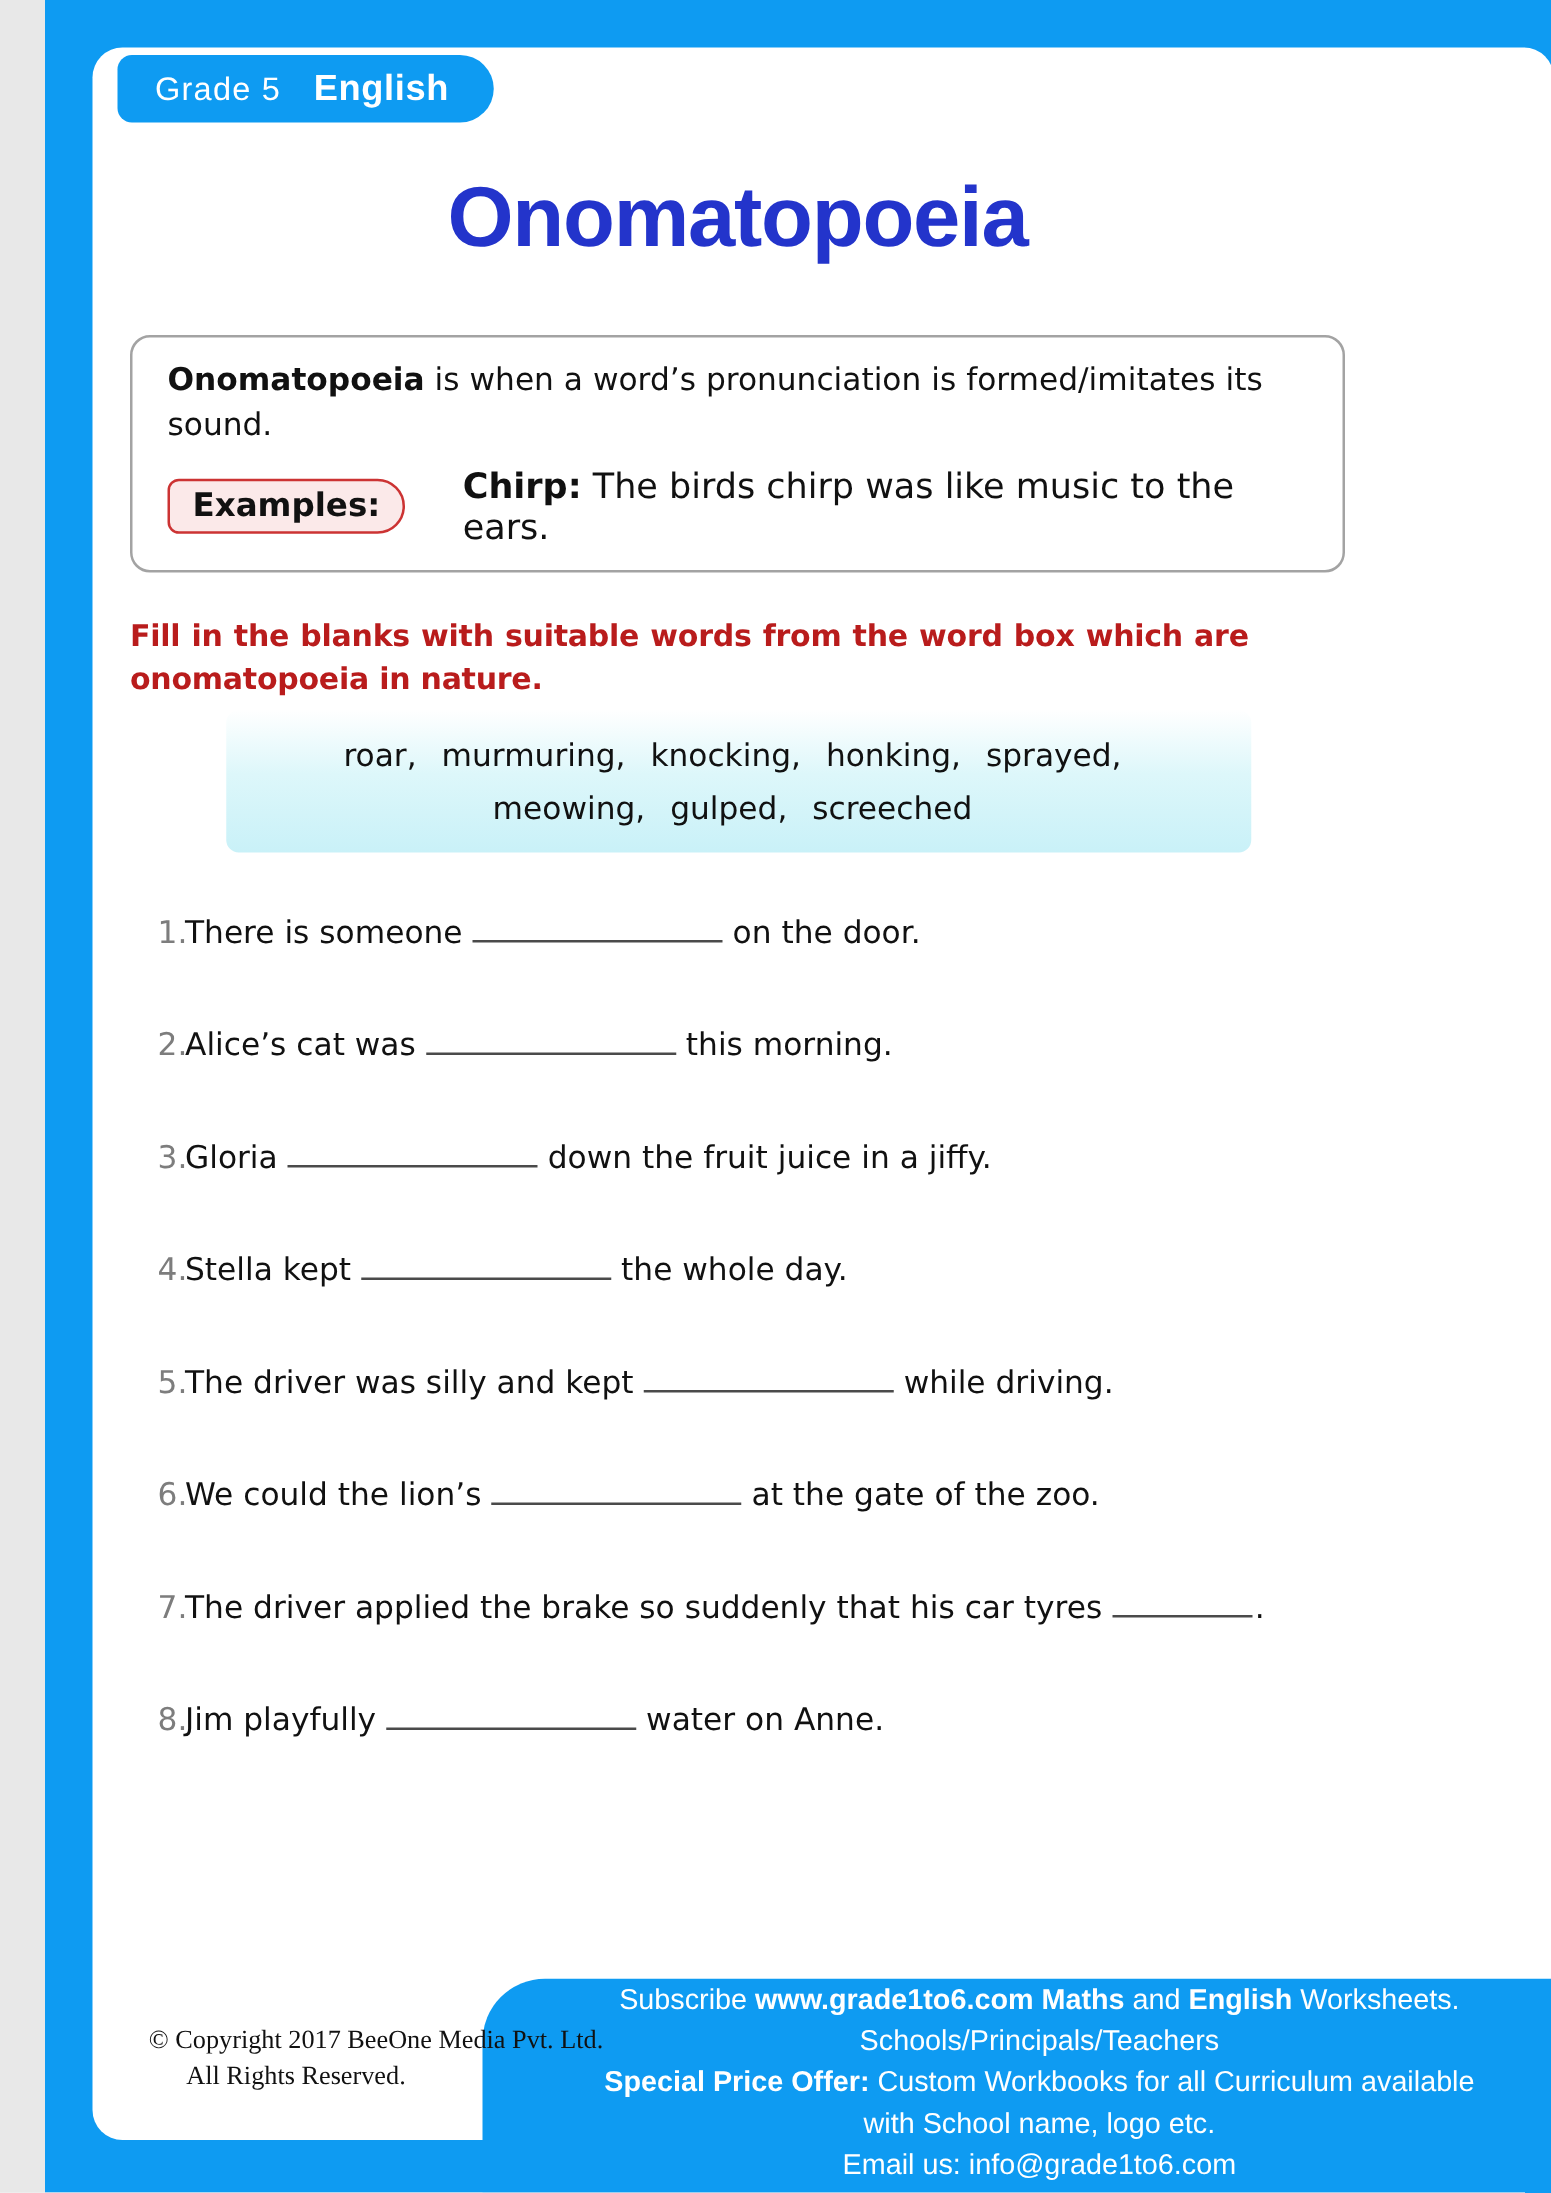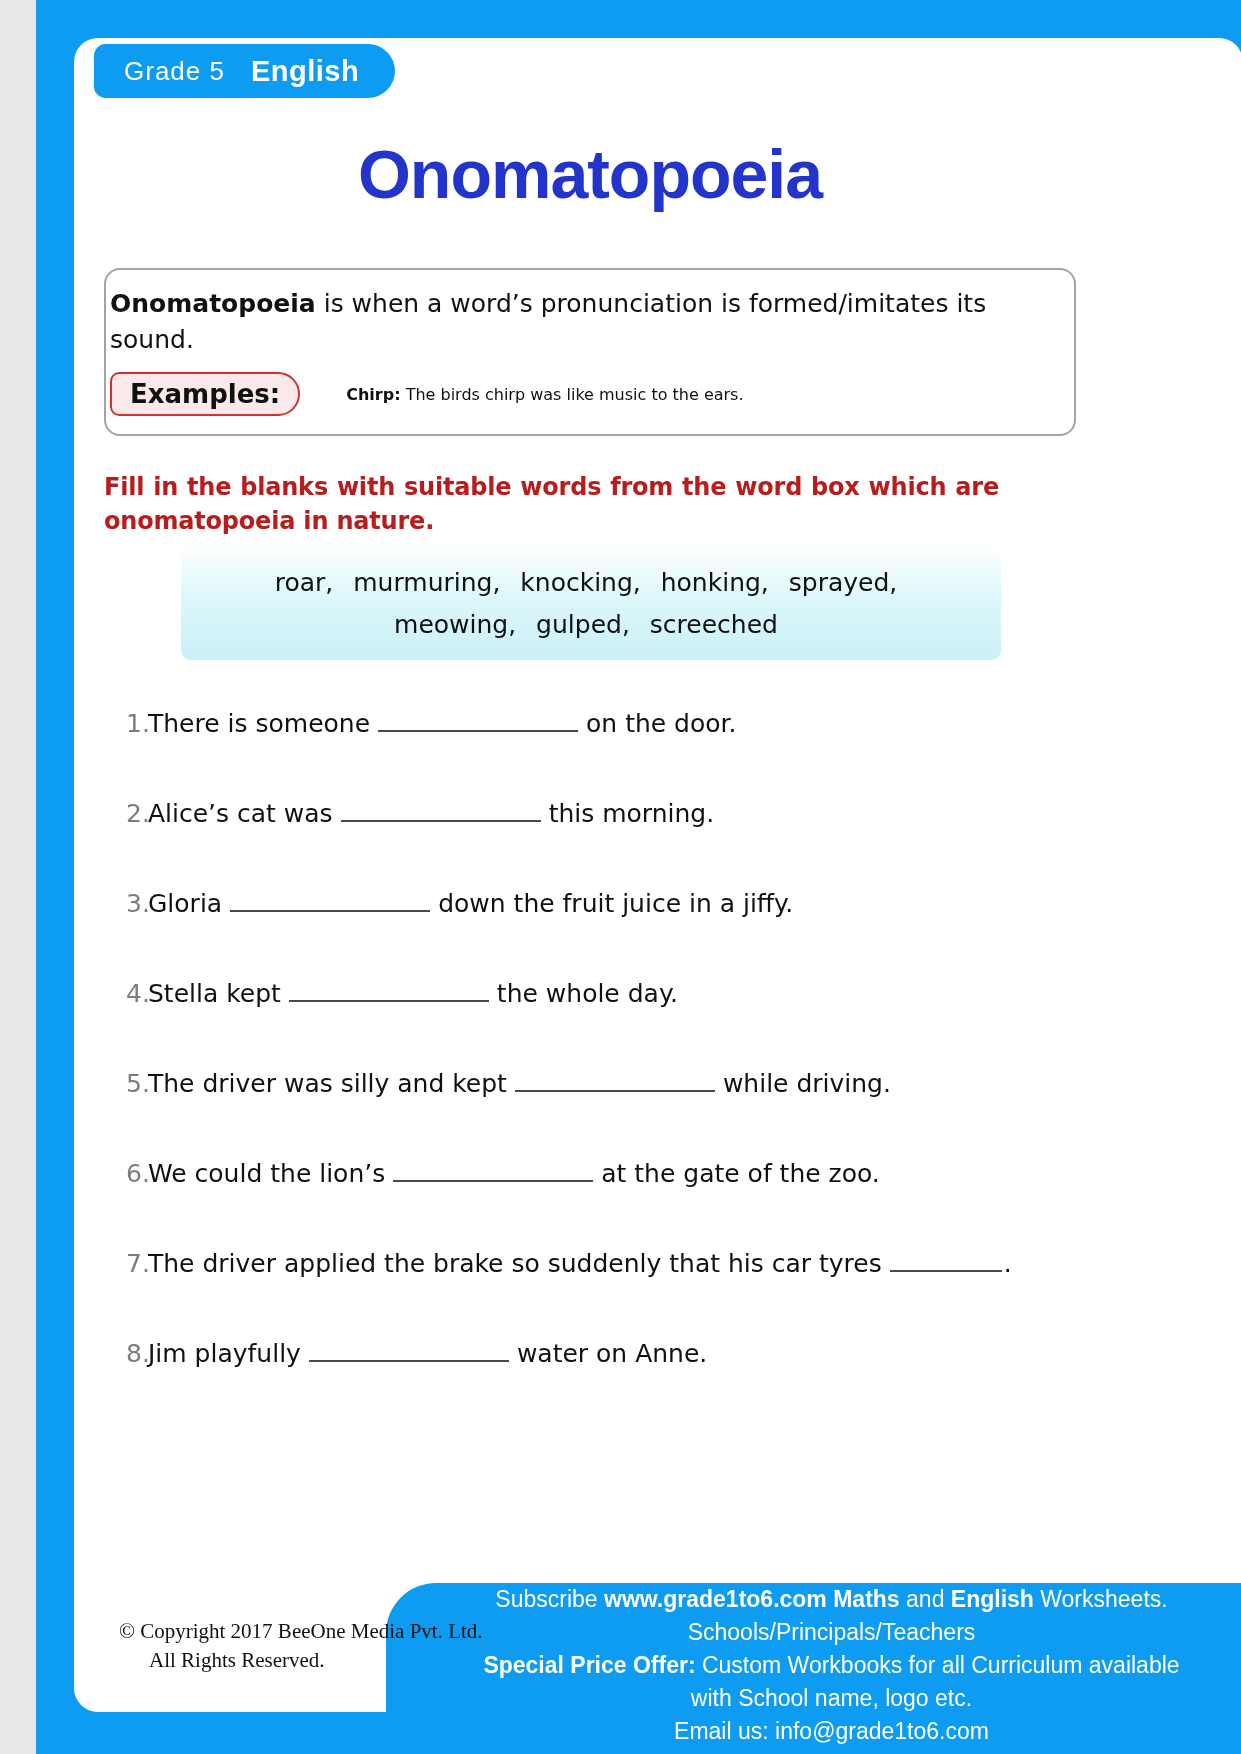--- a/index.html
+++ b/index.html
@@ -30,31 +30,31 @@
   .title {
     margin-top:96px; text-align:center;
     font-family:"Liberation Sans", sans-serif;
     font-size:68px; font-weight:800; color:#2334cb; line-height:80px;
     letter-spacing:-1px;
   }
 
   
   .def-box {
     margin-top:54px; border:2px solid #a3a3a3; border-radius:16px;
-    padding:16px 16px 18px 4px; background:#ffffff;
+    padding:16px 16px 18px 28px; background:#ffffff;
   }
   .def-line { font-size:25px; color:#111; line-height:36px; }
   .def-line b { font-weight:700; }
   .def-example-row { margin-top:14px; display:flex; align-items:center; }
   .examples-pill {
     display:inline-block; border:2px solid #cc3333; background:#fbe9e9;
     border-radius:10px 24px 24px 10px; padding:5px 18px;
     font-size:26px; font-weight:700; color:#111;text-align:right;
   }
-  .example-text { margin-left:46px; font-size:16px; color:#111; }
+  .example-text { margin-left:46px; font-size:28px; color:#111; }
   .example-text b { font-weight:700; }
 
   
   .instruction {
     margin-top:34px; max-width:895px; font-size:24px; font-weight:700;
     color:#b91c1c; line-height:34px; text-align:justify; letter-spacing:-0.2px;
   }
 
   
   .word-box {

